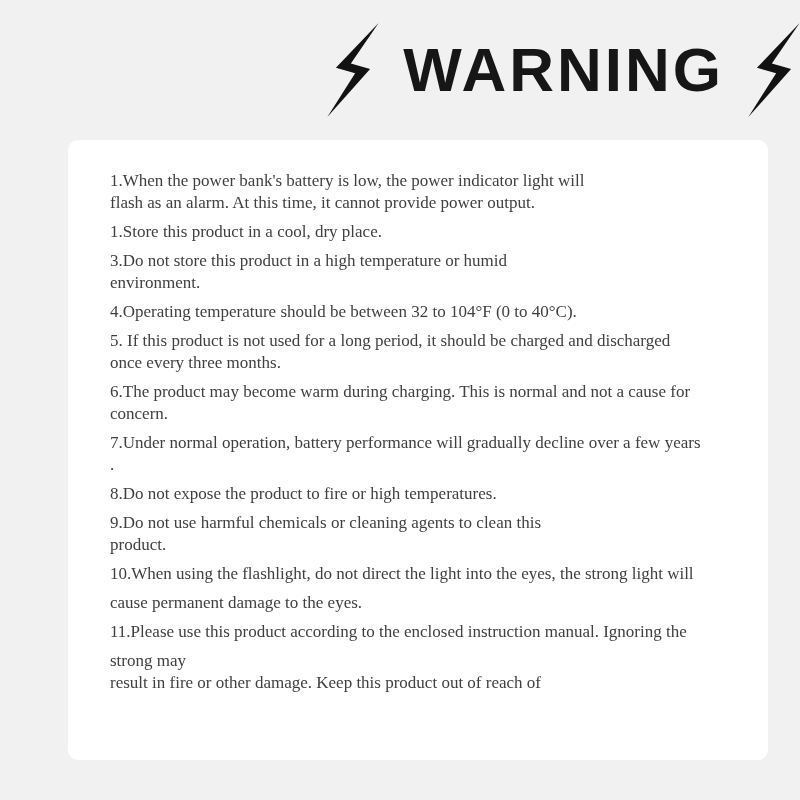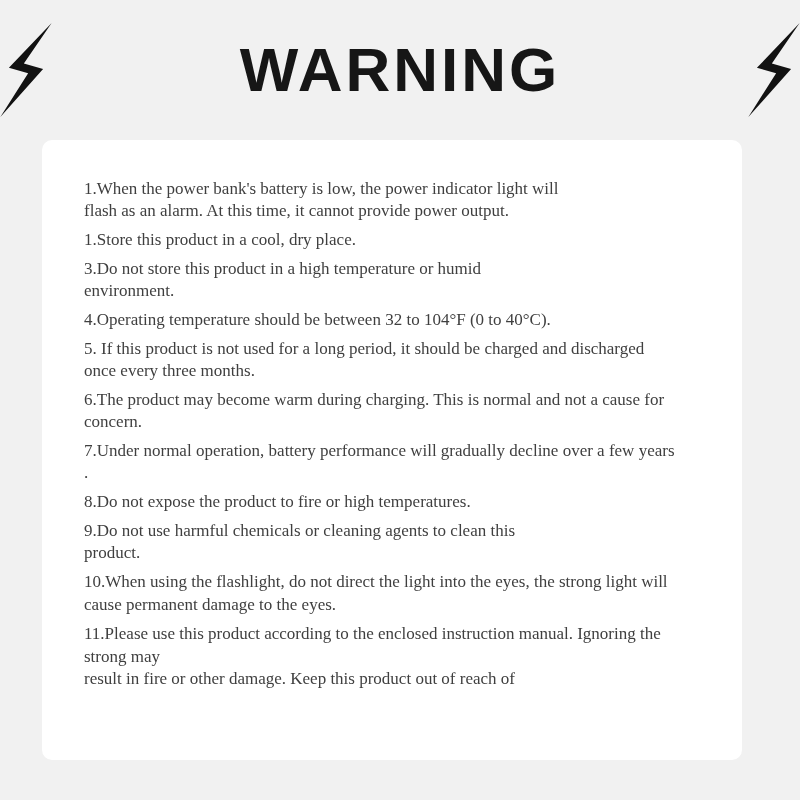--- a/index.html
+++ b/index.html
@@ -15,21 +15,21 @@
     font-family: "Liberation Serif", serif;
   }
   .header {
     position: absolute;
     top: 0;
     left: 0;
     width: 800px;
     height: 140px;
     display: flex;
     align-items: center;
-    justify-content: space-between;
+    justify-content: flex-end;
     gap: 24px;
   }
   .warning-title {
     margin: 0;
     font-family: "Liberation Sans", sans-serif;
     font-weight: 700;
     font-size: 62px;
     letter-spacing: 3px;
     color: #161616;
     line-height: 1;
@@ -37,39 +37,39 @@
   .bolt {
     width: 52px;
     height: 94px;
     display: block;
   }
   .bolt polygon {
     fill: #121212;
   }
   .card {
     position: absolute;
-    left: 42px;
+    left: 68px;
     top: 140px;
     width: 700px;
     height: 620px;
     background: #ffffff;
     border-radius: 10px;
     box-sizing: border-box;
-    padding: 38px 38px 0 42px;
+    padding: 30px 38px 0 42px;
   }
   .warning-item {
     margin: 0 0 7px 0;
     color: #3f3f3f;
     font-size: 17px;
   }
   .warning-line {
     line-height: 22px;
   }
   .warning-line.gap {
-    margin-top: 1px;
+    margin-top: 7px;
   }
 </style>
 </head>
 <body>
 
 <div class="page">
 
   <div class="header">
     <svg class="bolt" viewBox="0 0 24 44" aria-hidden="true">
       <polygon points="24,0 4,21 13,23.5 0,44 20,21.5 11,19"></polygon>

